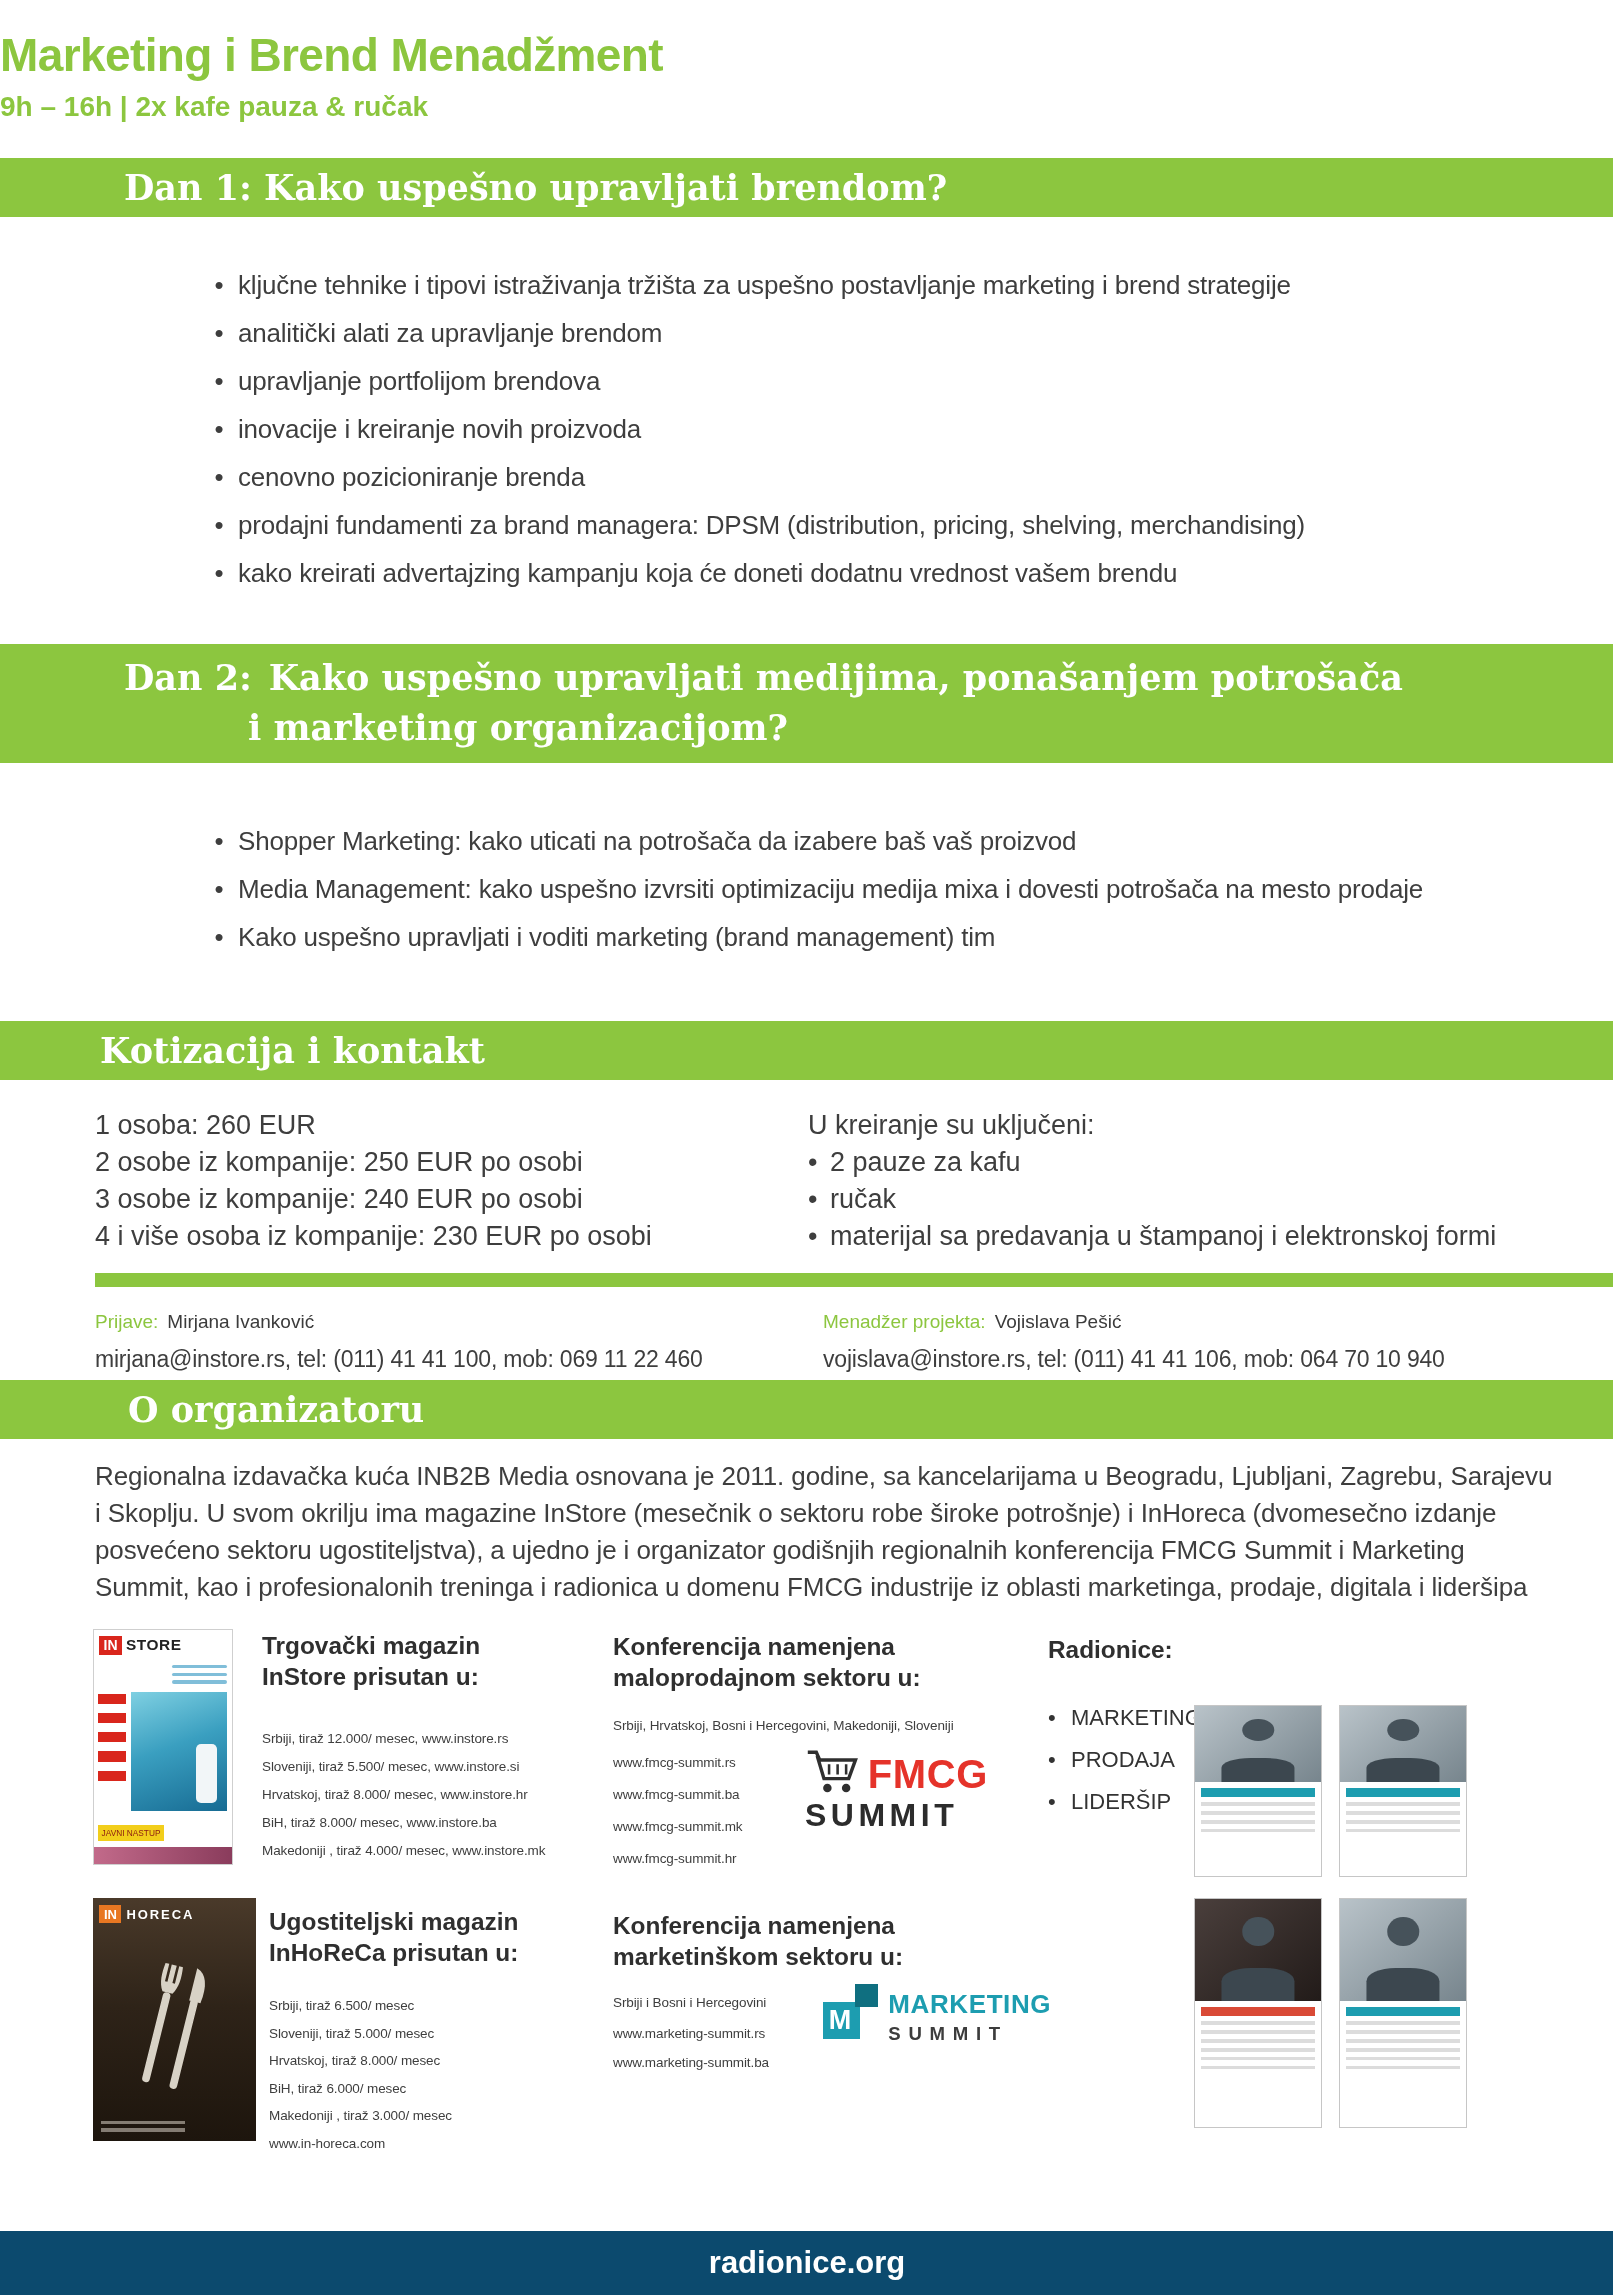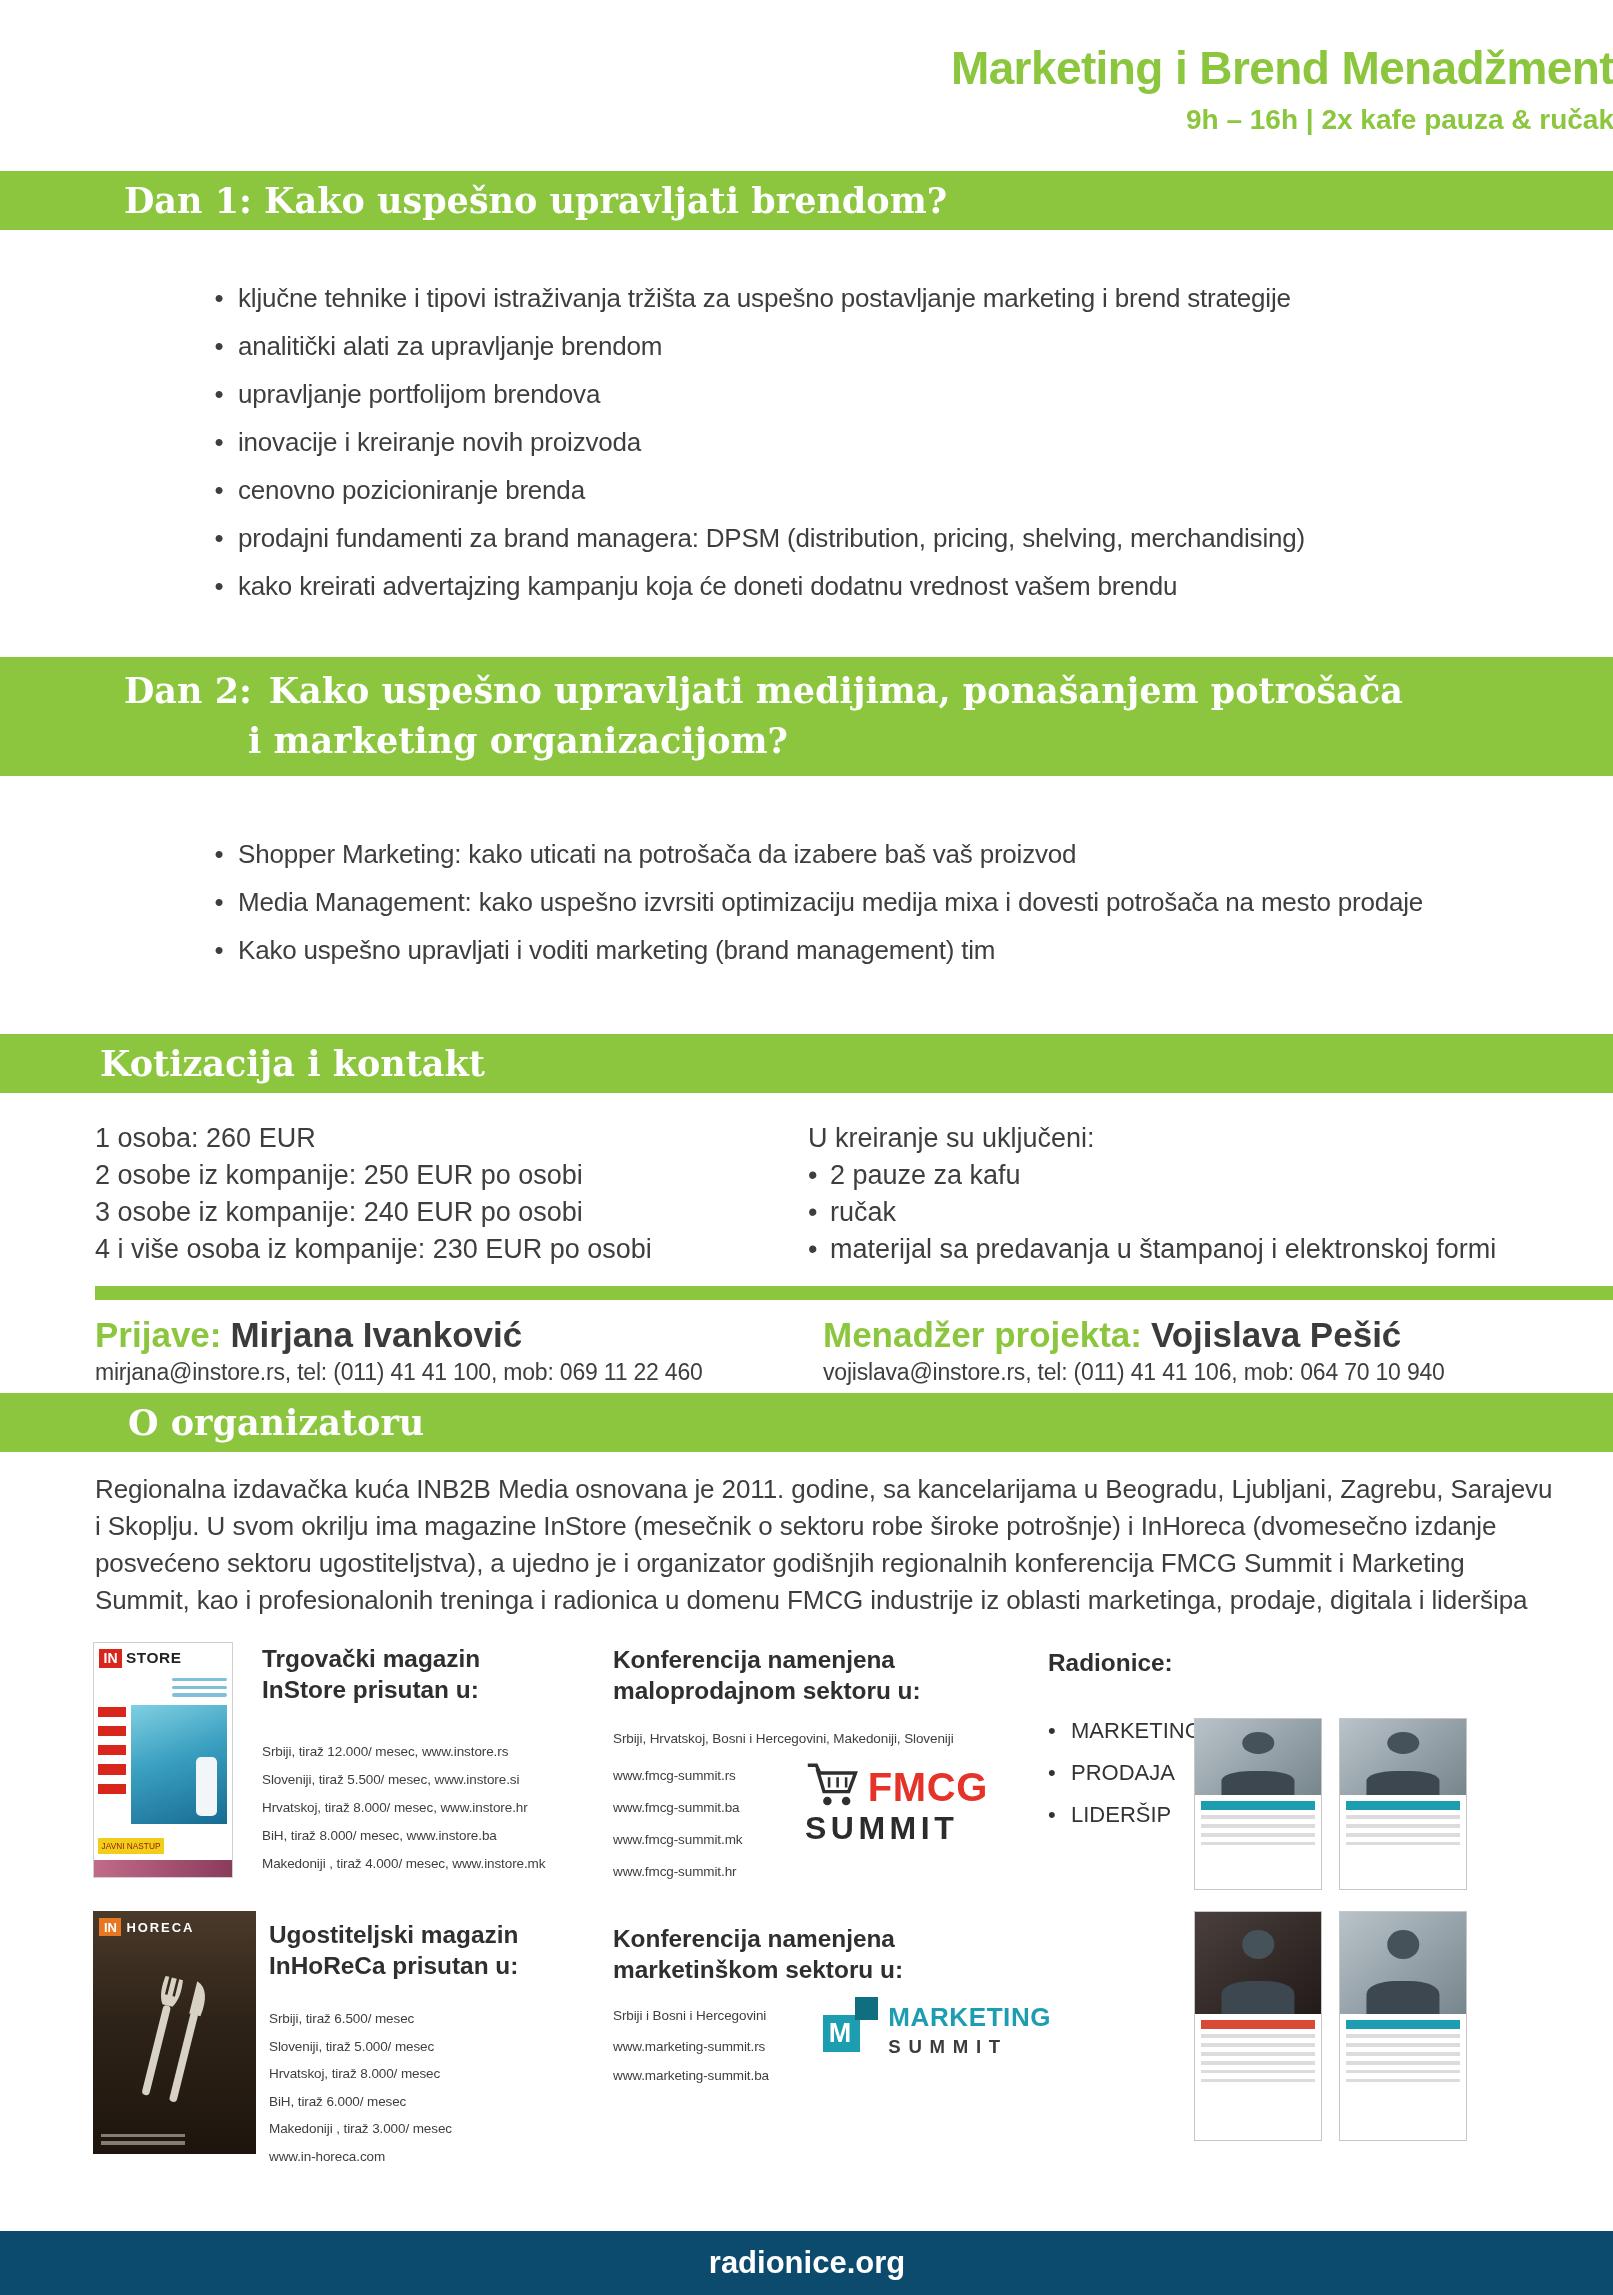--- a/index.html
+++ b/index.html
@@ -3,21 +3,21 @@
 <meta charset="utf-8">
 <style>
   *{margin:0;padding:0;box-sizing:border-box;}
   html,body{background:#ffffff;}
   body{
     width:1614px;height:2295px;position:relative;overflow:hidden;
     font-family:"Liberation Sans",sans-serif;color:#3e3e3e;
   }
 
   
-  .header{padding-top:43px;text-align:right;}
+  .header{padding-top:30px;text-align:left;}
   .page-title{font-size:46px;font-weight:700;color:#8CC63F;letter-spacing:-0.6px;line-height:51px;}
   .page-subtitle{margin-top:9px;font-size:28px;font-weight:700;color:#8CC63F;line-height:33px;}
 
   
   .band{background:#8CC63F;color:#fff;font-family:"DejaVu Serif",serif;font-weight:700;}
   .band-flex{display:flex;align-items:center;height:59px;}
   .band1{margin-top:35px;padding-left:124px;font-size:35px;}
   .band2{margin-top:47px;padding:9px 0 10.3px 124px;font-size:35px;line-height:50px;}
   .band2 .prefix{margin-right:16.7px;}
   .band2 .line2{margin-left:124px;}
@@ -37,21 +37,21 @@
   .price-col{width:713px;}
   .includes-title{font-size:27px;}
   .includes-list{list-style:none;}
   .includes-list li{position:relative;padding-left:22px;}
   .includes-list li::before{content:"\2022";position:absolute;left:0;}
 
   
   .divider{margin:18px 0 0 95px;width:1519px;height:14px;background:#8CC63F;}
   .contacts{display:flex;margin:19px 0 0 95px;}
   .contact-col{width:728px;}
-  .contact-head{font-size:35px;font-weight:700;line-height:31px;color:#3b3b3b;}
+  .contact-head{font-size:19px;font-weight:400;line-height:31px;color:#3b3b3b;}
   .contact-label{color:#8CC63F;margin-right:9px;}
   .contact-details{margin-top:7.7px;font-size:23px;line-height:29.5px;letter-spacing:-0.2px;white-space:nowrap;}
 
   
   .organizer-paragraph{margin:19px 0 0 95px;width:1469px;font-size:26px;line-height:37px;letter-spacing:-0.1px;}
   .grid{position:relative;margin-top:23px;height:545px;}
   .grid h3{font-size:24.4px;line-height:31px;color:#2f2f2f;font-weight:700;}
   .small-list{list-style:none;font-size:13.5px;line-height:28px;color:#3e3e3e;}
   .small-line{font-size:13.5px;color:#3e3e3e;letter-spacing:-0.1px;white-space:nowrap;}
 

